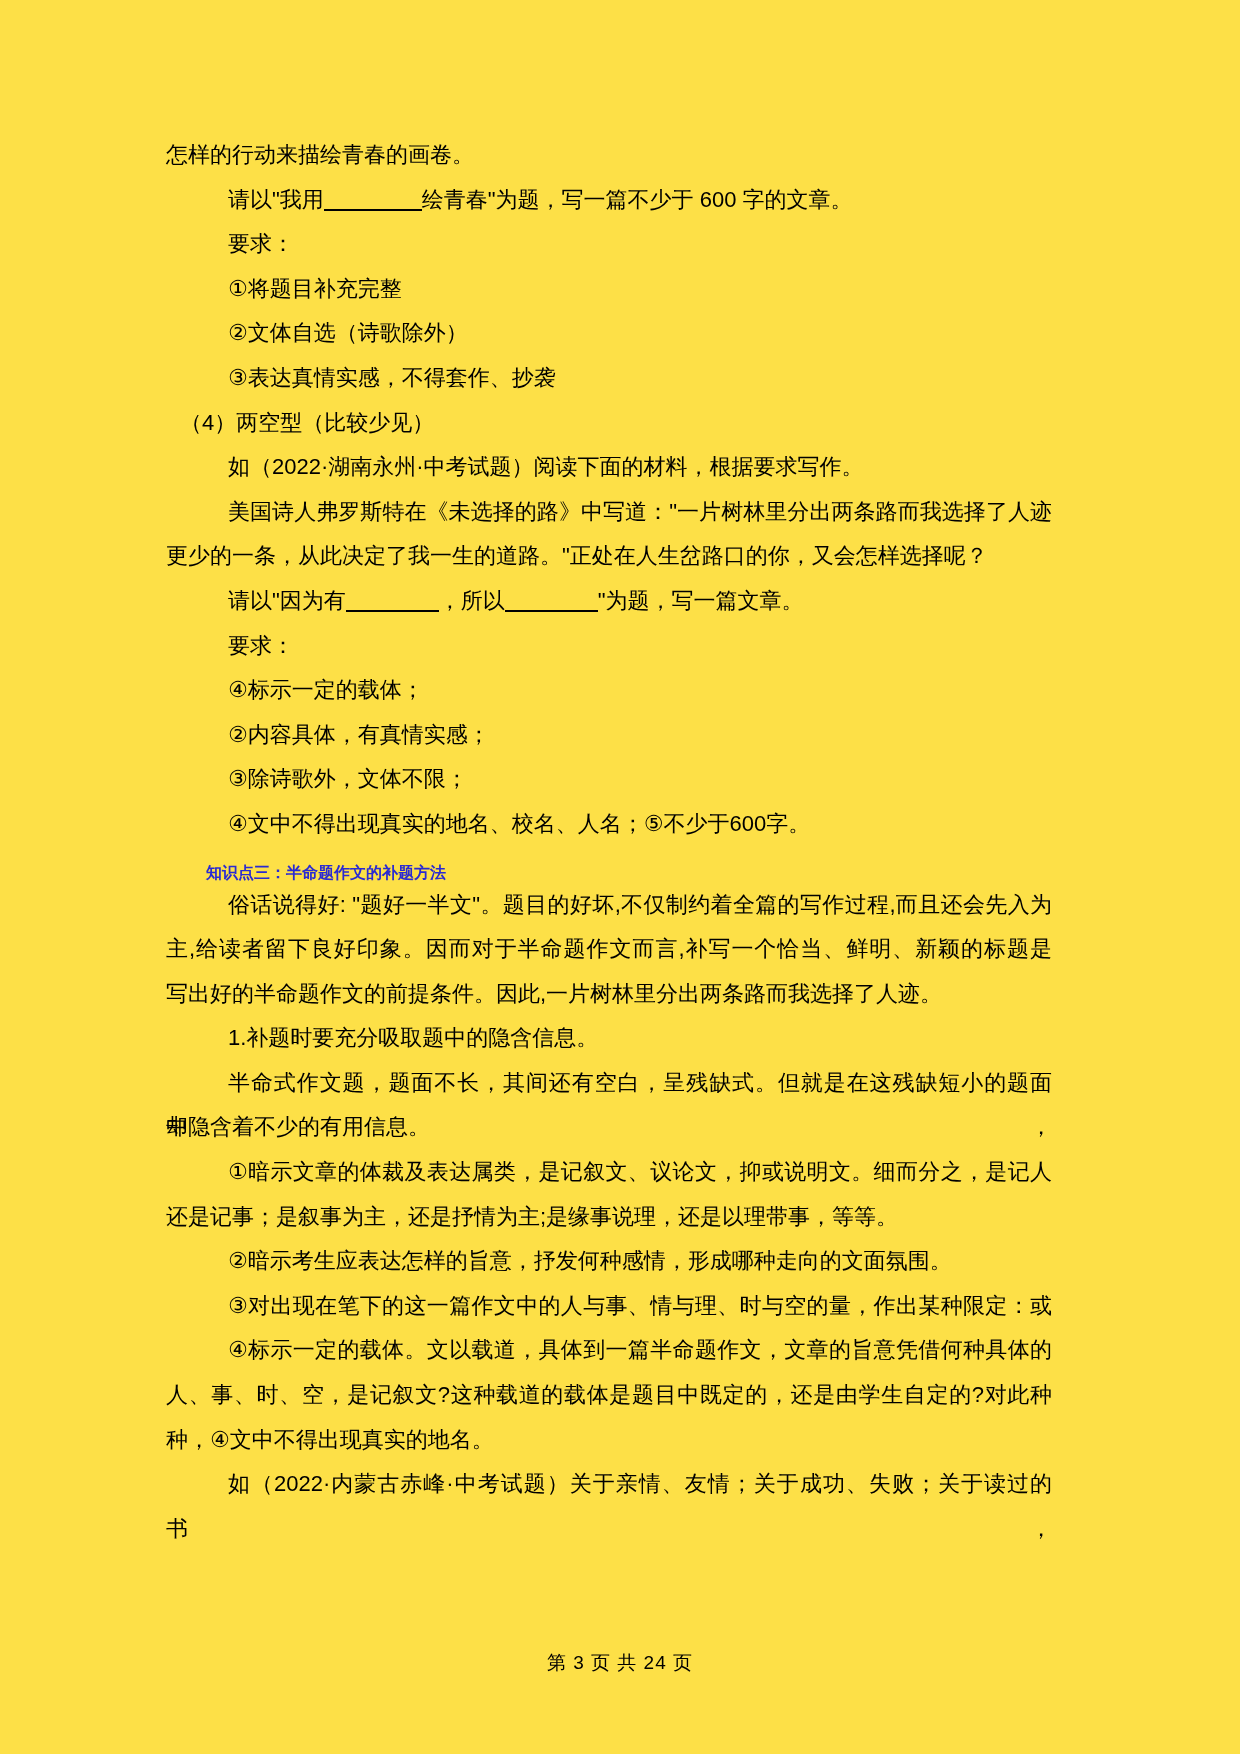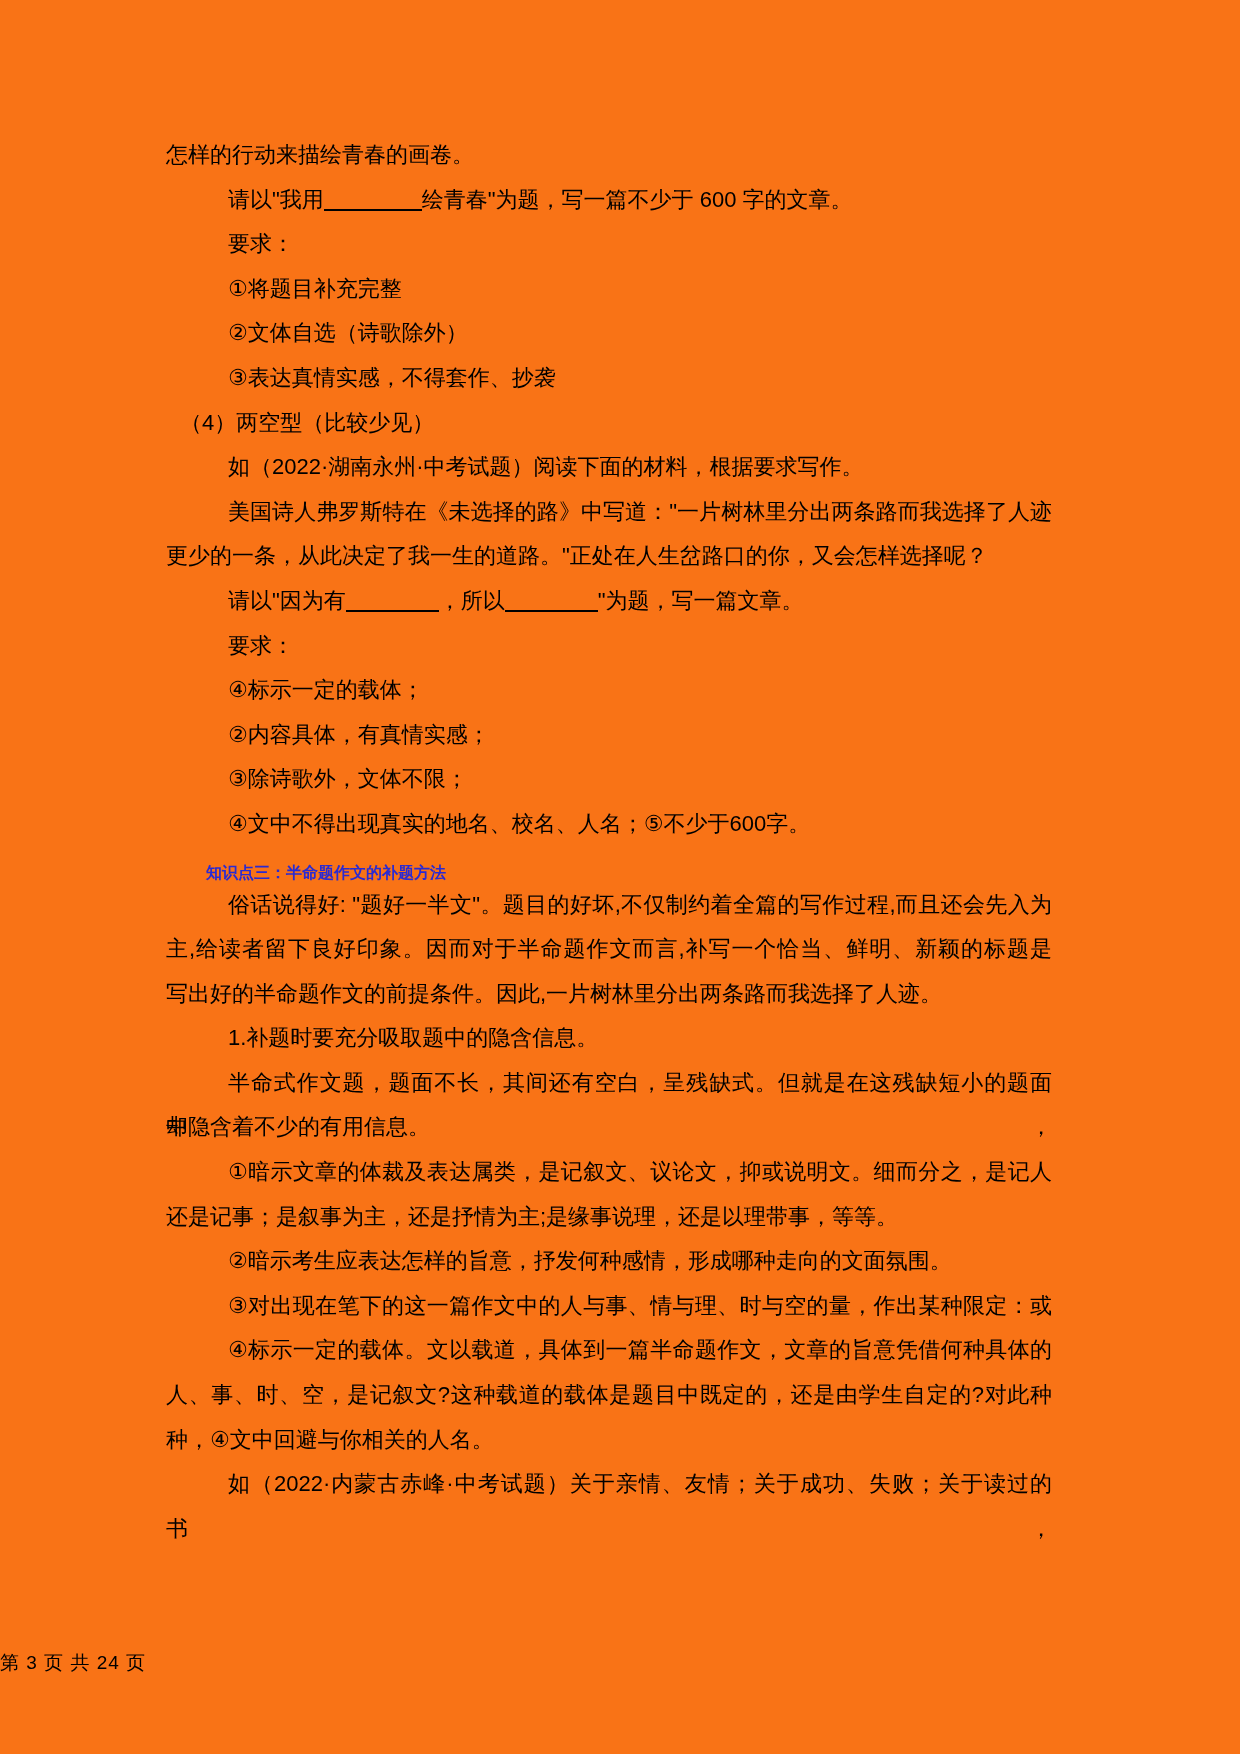--- a/index.html
+++ b/index.html
@@ -4,21 +4,21 @@
 <style>
   html, body { margin: 0; padding: 0; }
   body {
     width: 1240px; height: 1754px;
     background: #ffffff;
     font-family: "Liberation Sans", "DejaVu Sans", sans-serif;
     color: #000000;
     position: relative;
     overflow: hidden;
   }
-  .page { position: absolute; inset: 0; background: #f97316; }
+  .page { position: absolute; inset: 0; background: #fde047; }
   .content {
     position: absolute;
     left: 166px; top: 133px; width: 886px;
     font-size: 22px;
     color: #000000;
   }
   .ln { height: 44.6px; line-height: 44.6px; }
   .ind  { text-indent: 62px; }
   .ind2 { text-indent: 14px; }
   .just { text-align: justify; text-align-last: justify; }
@@ -32,21 +32,21 @@
   .blank {
     display: inline-block;
     width: 98px; height: 6px;
     border-bottom: 2px solid #000;
     vertical-align: -4px;
   }
   .blank.sm { width: 93px; }
   .footer {
     position: absolute;
     top: 1650px; left: 0; width: 100%;
-    text-align: left;
+    text-align: center;
     font-size: 19px;
     letter-spacing: 1px;
     color: #000000;
   }
 </style>
 </head>
 <body>
 
 <div class="page">
   <div class="content">
@@ -79,19 +79,19 @@
     <div class="ln">写出好的半命题作文的前提条件。因此,一片树林里分出两条路而我选择了人迹。</div>
     <div class="ln ind">1.补题时要充分吸取题中的隐含信息。</div>
     <div class="ln ind just">半命式作文题，题面不长，其间还有空白，呈残缺式。但就是在这残缺短小的题面中，</div>
     <div class="ln">却隐含着不少的有用信息。</div>
     <div class="ln ind just">①暗示文章的体裁及表达属类，是记叙文、议论文，抑或说明文。细而分之，是记人</div>
     <div class="ln">还是记事；是叙事为主，还是抒情为主;是缘事说理，还是以理带事，等等。</div>
     <div class="ln ind">②暗示考生应表达怎样的旨意，抒发何种感情，形成哪种走向的文面氛围。</div>
     <div class="ln ind just">③对出现在笔下的这一篇作文中的人与事、情与理、时与空的量，作出某种限定：或</div>
     <div class="ln ind just">④标示一定的载体。文以载道，具体到一篇半命题作文，文章的旨意凭借何种具体的</div>
     <div class="ln just">人、事、时、空，是记叙文?这种载道的载体是题目中既定的，还是由学生自定的?对此种</div>
-    <div class="ln">种，④文中回避与你相关的人名。</div>
+    <div class="ln">种，④文中不得出现真实的地名。</div>
     <div class="ln ind just">如（2022·内蒙古赤峰·中考试题）关于亲情、友情；关于成功、失败；关于读过的书，</div>
 
   </div>
 
   <div class="footer">第 3 页 共 24 页</div>
 </div>
 
 </body></html>

